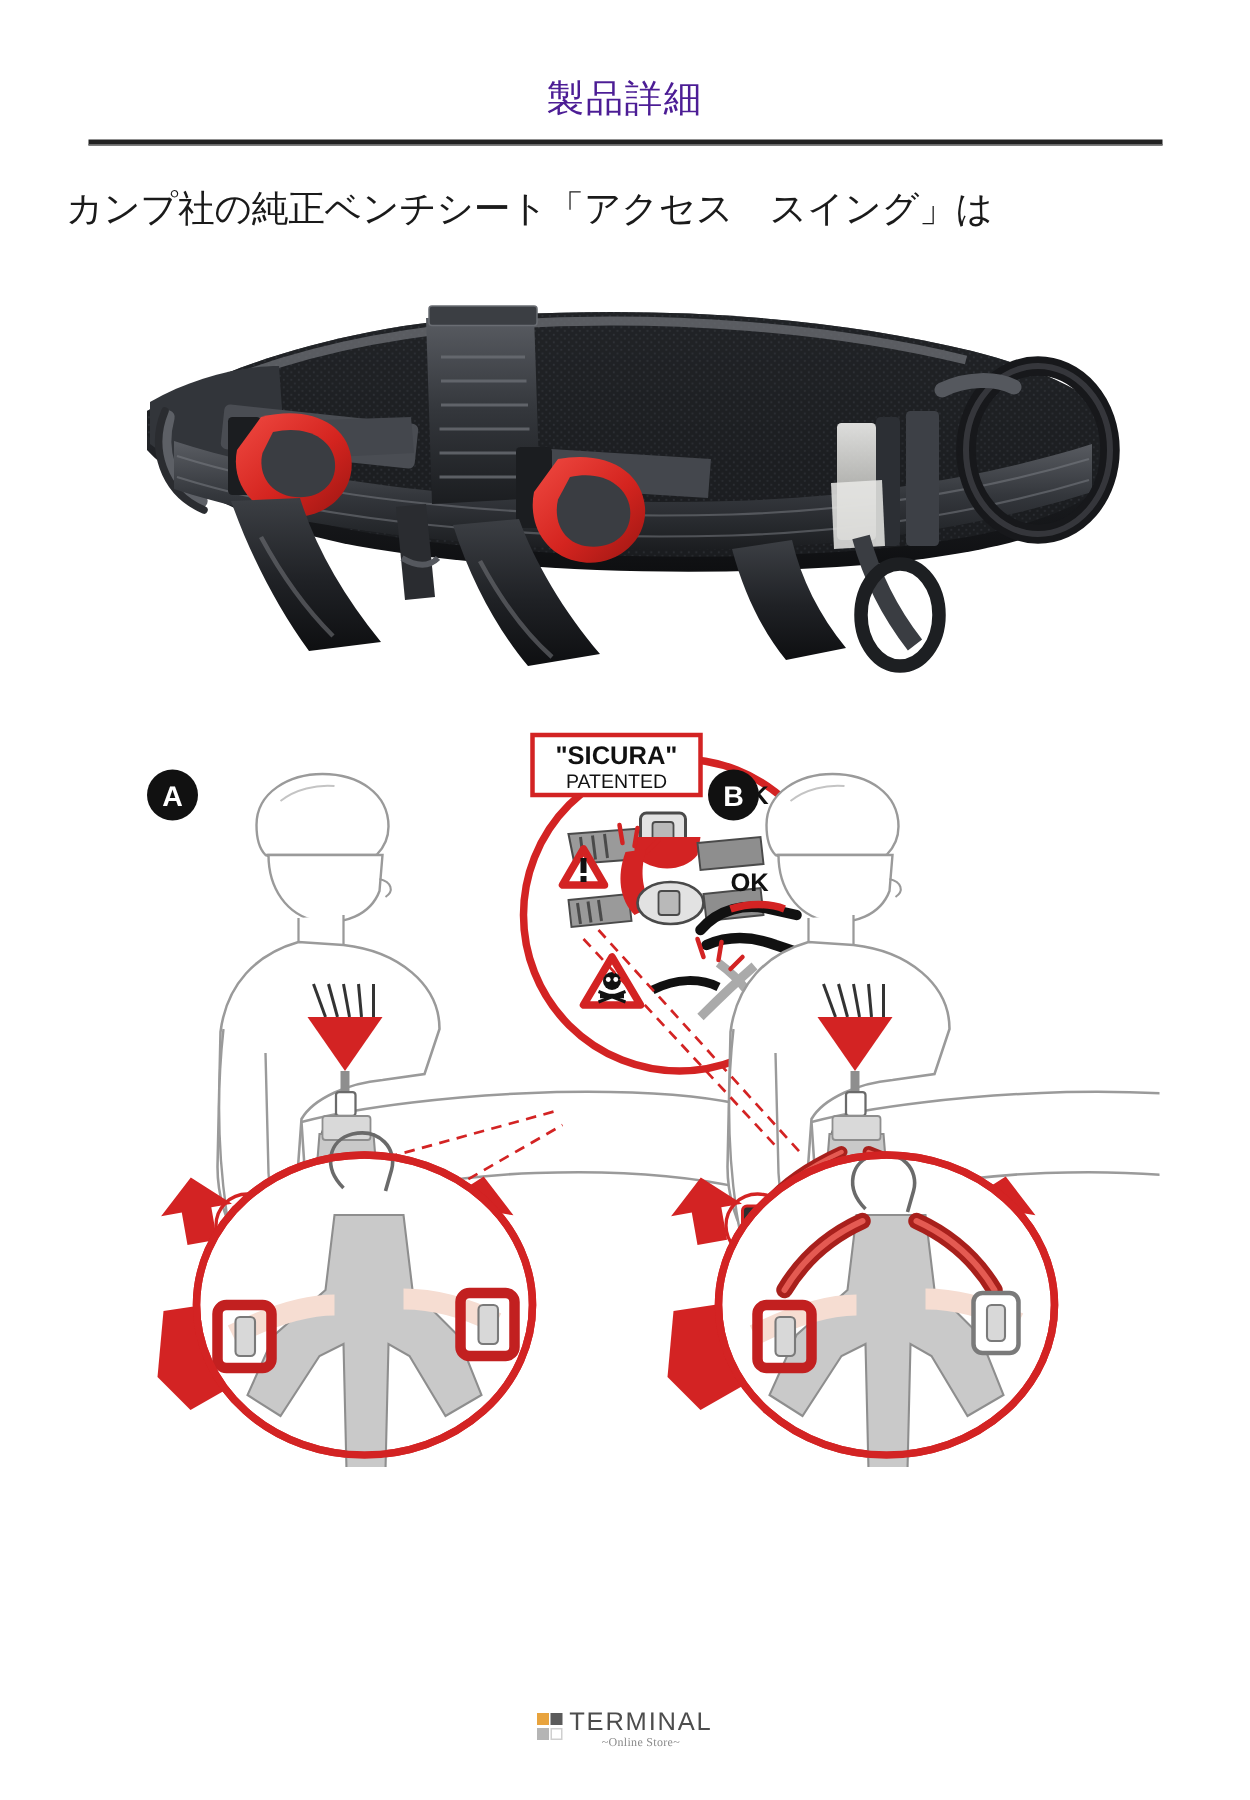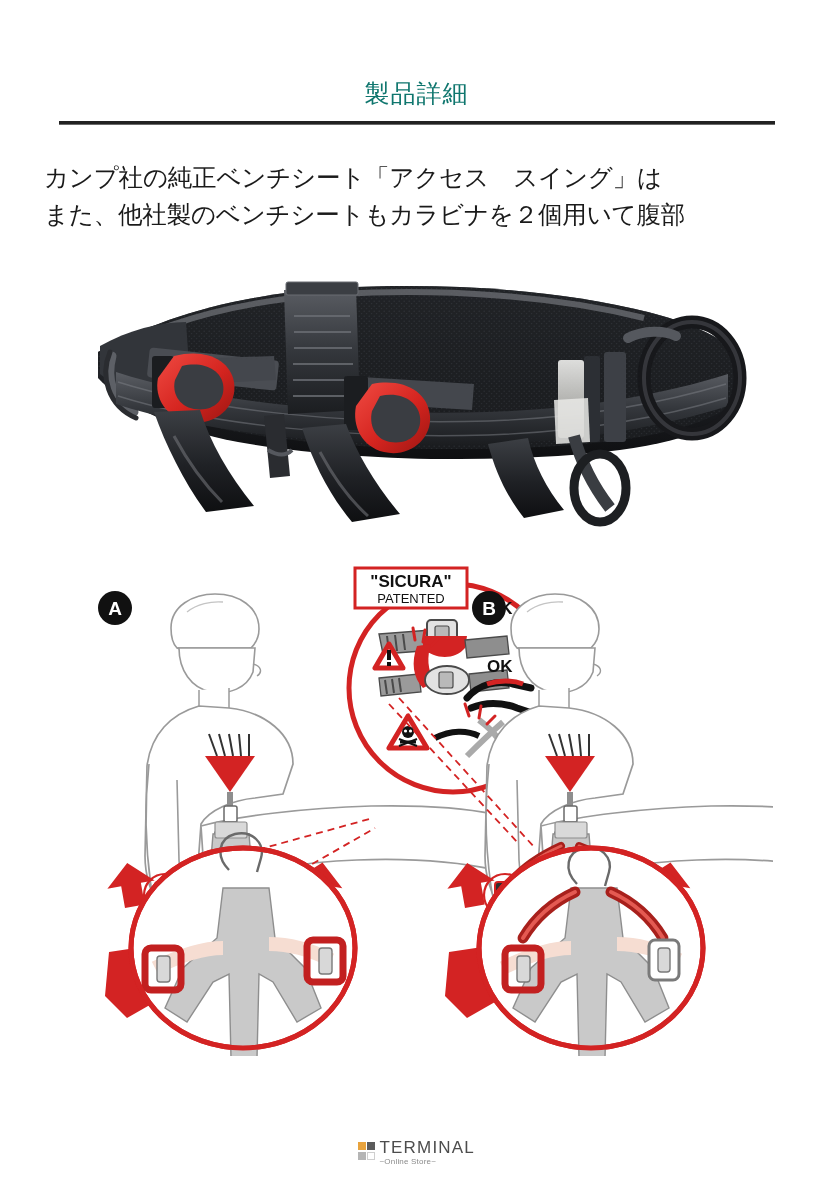--- a/index.html
+++ b/index.html
@@ -18,44 +18,44 @@
   .page {
     width: 833px;
     height: 1200px;
     position: relative;
     background: #ffffff;
   }
 
   
   .section-title {
     text-align: center;
-    color: #0f766e;
+    color: #4c1d95;
     font-size: 25px;
     font-weight: 500;
     letter-spacing: 1px;
-    padding-top: 80px;
+    padding-top: 52px;
     line-height: 1.1;
     font-family: "DejaVu Sans", sans-serif;
   }
   .title-rule {
     width: 716px;
     margin: 13px auto 0 auto;
     height: 3px;
     background: #222222;
     border-bottom: 1px solid #6a6a6a;
   }
 
   
   .intro {
-    margin: 36px 0 0 44px;
+    margin: 24px 0 0 44px;
     width: 760px;
     font-size: 24.5px;
     line-height: 1.54;
     color: #1a1a1a;
-    font-family: Liberation Mono, monospace;
+    font-family: Liberation Sans, sans-serif;
     letter-spacing: -0.2px;
   }
   .intro p { margin: 0; white-space: pre; }
 
   
   .photo-wrap {
     position: relative;
     margin-top: 24px;
     height: 270px;
   }
@@ -113,36 +113,35 @@
     font-size: 17px;
     letter-spacing: 1.2px;
     color: #4d4d4d;
     font-family: "Liberation Sans", sans-serif;
     line-height: 1;
   }
   .logo-sub {
     font-size: 8px;
     color: #8a8a8a;
     letter-spacing: 0.2px;
-    text-align: left;
+    text-align: center;
     margin-top: 1px;
-    font-family: Liberation Sans, sans-serif;
+    font-family: Liberation Serif, serif;
   }
 </style>
 </head>
 <body>
 
 <div class="page">
 
   <div class="section-title">製品詳細</div>
   <div class="title-rule"></div>
 
   <div class="intro">
     <p>カンプ社の純正ベンチシート「アクセス　スイング」は</p>
-    <p>また、他社製のベンチシートもカラビナを２個用いて腹部</p>
   </div>
 
   <div class="photo-wrap">
     <svg class="harness-photo" viewBox="0 0 660 268">
       <defs>
         <linearGradient id="beltG" x1="0" y1="0" x2="0" y2="1">
           <stop offset="0%" stop-color="#4a4d52"></stop>
           <stop offset="45%" stop-color="#2b2d31"></stop>
           <stop offset="100%" stop-color="#141517"></stop>
         </linearGradient>

